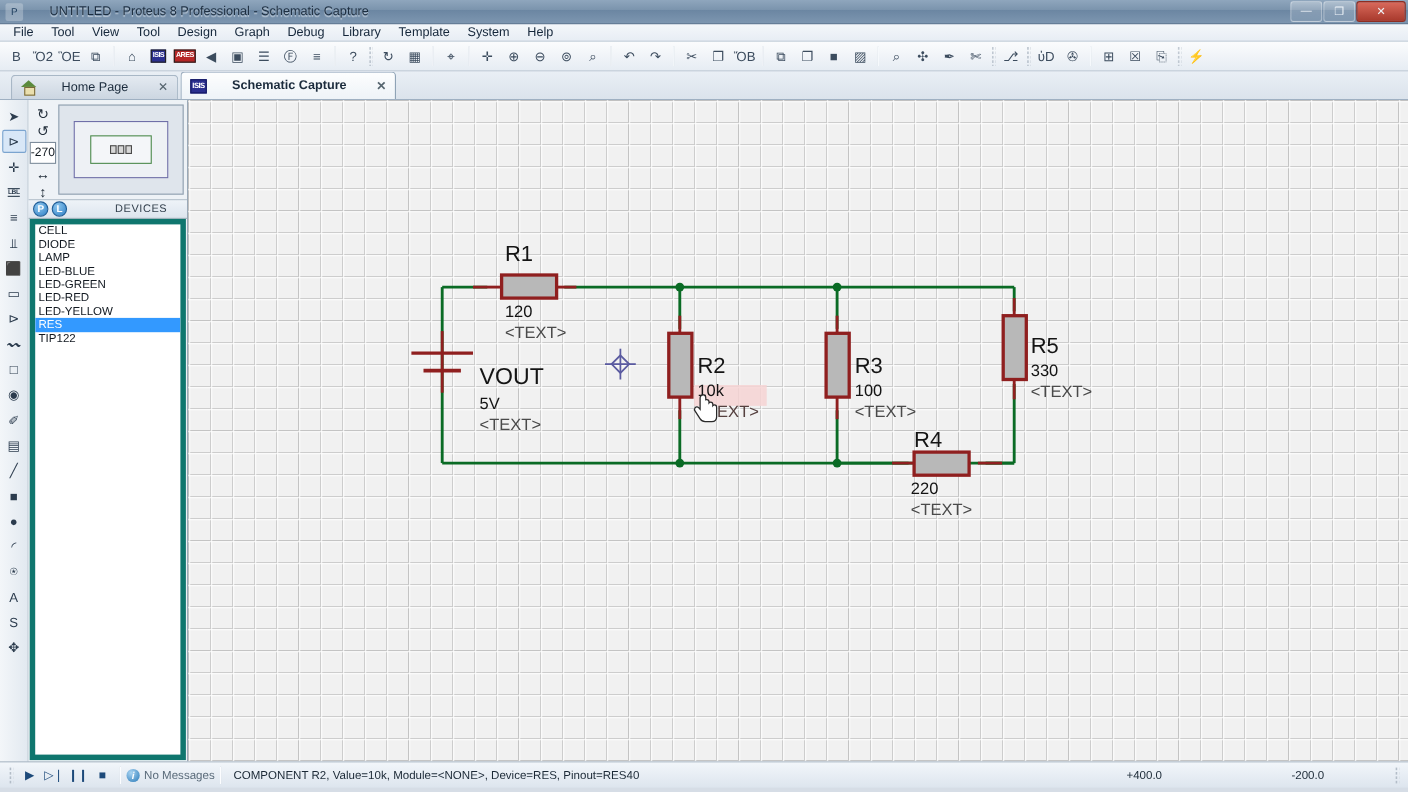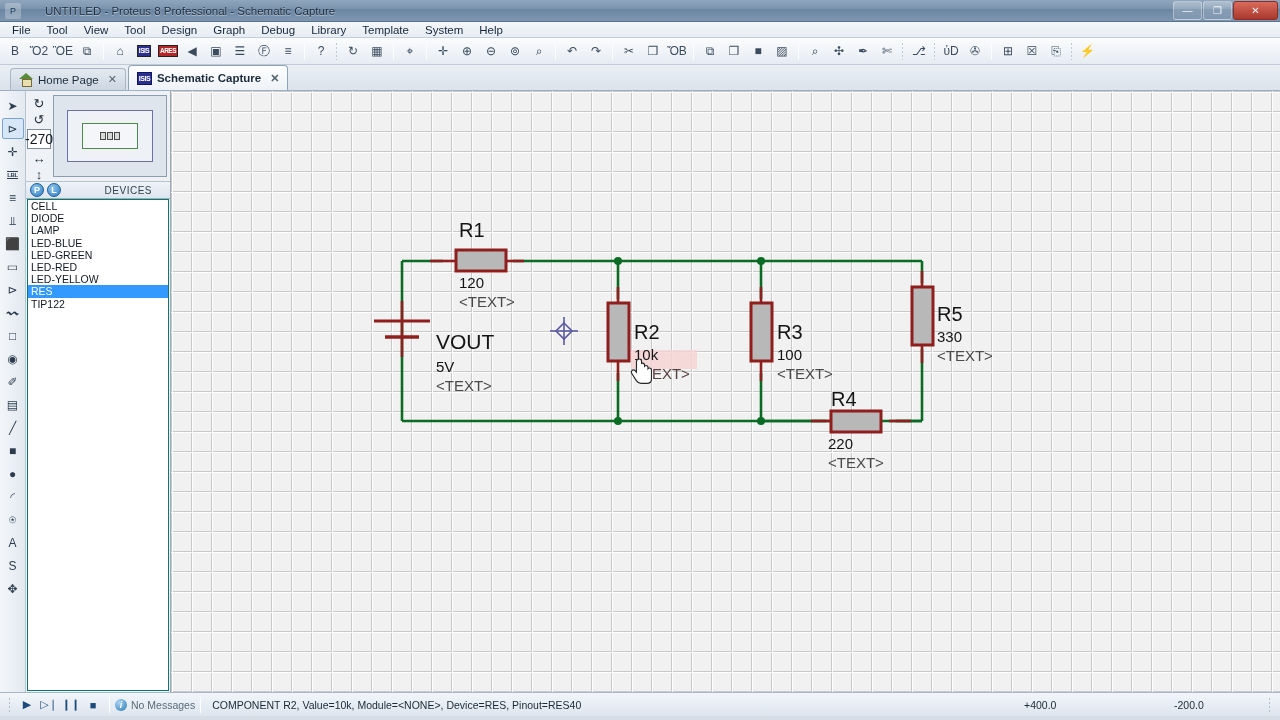--- a/index.html
+++ b/index.html
@@ -79,21 +79,21 @@
     background-size: 3px 4px; opacity: .8; }
 
   
   .tabbar {
     height: 26px;
     background: linear-gradient(to bottom, #e9eff5, #dbe3ec);
     border-bottom: 1px solid #9fb0c2;
     display: flex; align-items: flex-end; padding-left: 10px;
   }
   .tab {
-    height: 22px; display: flex; align-items: center; gap: 5px;
+    height: 22px; display: flex; align-items: center; gap: 23px;
     padding: 0 8px; font-size: 11.5px; color: #1b2b3c;
     border: 1px solid #a8b7c6; border-bottom: none;
     border-radius: 4px 4px 0 0;
     background: linear-gradient(to bottom, #e4eaf1, #ccd6e1);
     margin-right: 2px;
   }
   .tab.active {
     height: 25px;
     background: linear-gradient(to bottom, #fdfefe, #eef3f8);
     border-color: #8fa3b6;
@@ -145,21 +145,21 @@
     border-right: 1px solid #9aa9b8;
     display: flex; flex-direction: column;
   }
   .rotrow { display: flex; height: 90px; }
   .rotcol {
     width: 26px; display: flex; flex-direction: column;
     align-items: center; padding-top: 6px; gap: 3px;
   }
   .rotbtn { font-size: 13px; color: #24303c; line-height: 1; }
   .rotval {
-    width: 24px; height: 27px; font-size: 14px;
+    width: 24px; height: 27px; font-size: 11px;
     background: #fff; border: 1px solid #7d8c9b;
     display: flex; align-items: center; justify-content: center;
     color: #10181f;
   }
   .preview {
     flex: 1; margin: 4px 3px 4px 1px;
     background: #dfe5ec; border: 1px solid #8d9dae;
     display: flex; align-items: center; justify-content: center;
   }
   .preview-inner {
@@ -188,21 +188,21 @@
     background: radial-gradient(circle at 35% 30%, #8ec7ef, #2f7fc4);
     border: 1px solid #1d5c96;
     color: #fff; font-size: 9px; font-weight: bold;
     display: flex; align-items: center; justify-content: center;
   }
   .devhead .devtitle {
     margin-left: auto; margin-right: 14px;
     font-size: 10px; color: #33404d; letter-spacing: .5px;
   }
   .devlist {
-    flex: 1; background: #ffffff; border: 1px solid #0f766e;
+    flex: 1; background: #ffffff; border: 5px solid #0f766e;
     margin: 0 1px 1px 1px; overflow: hidden;
   }
   .devitem {
     height: 12.2px; padding: 0 3px; font-size: 10.5px;
     color: #111820; line-height: 12.2px; white-space: nowrap;
   }
   .devitem.sel { background: #3399ff; color: #ffffff; }
 
   
   .canvaswrap { flex: 1; position: relative; overflow: hidden; background: #f2f2f2; }

